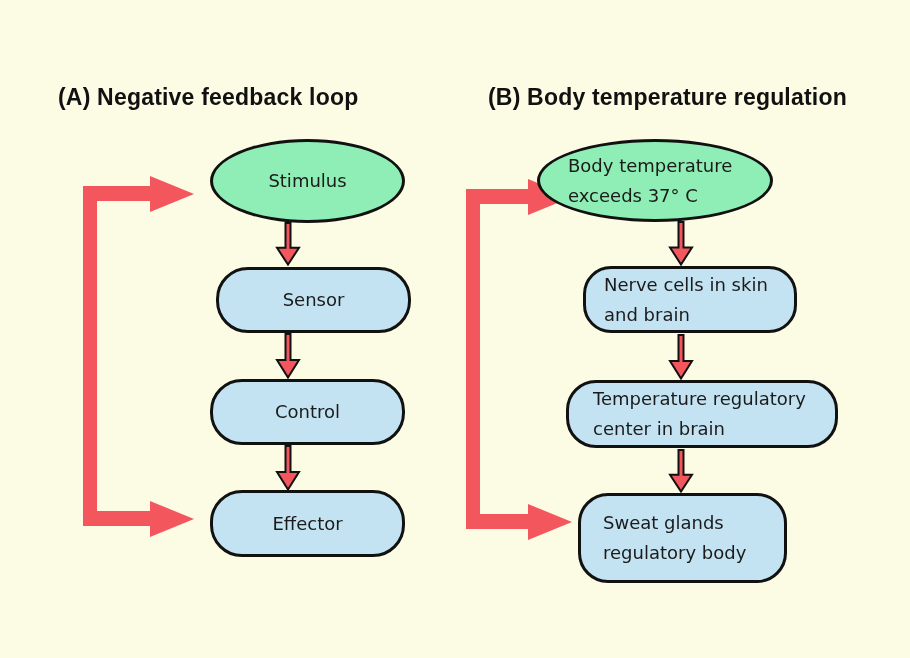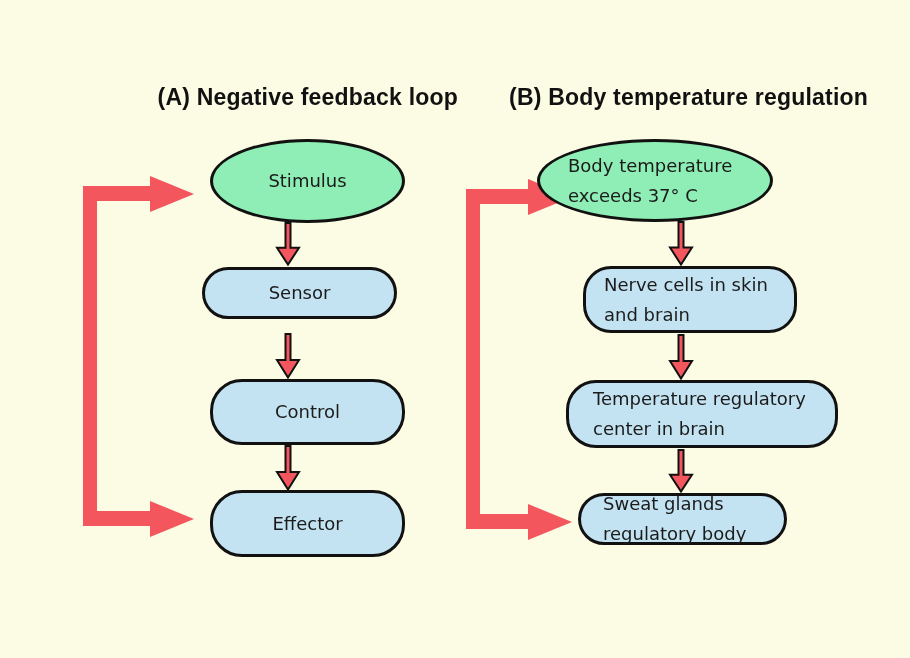--- a/index.html
+++ b/index.html
@@ -1,21 +1,21 @@
 <!DOCTYPE html>
 <html><head>
 <meta charset="utf-8">
 <style>
   html,body{margin:0;padding:0;background:#fcfbe4;}
   #canvas{
     position:relative;width:910px;height:658px;background:#fcfbe4;
     font-family:"DejaVu Sans","Liberation Sans",sans-serif;overflow:hidden;
   }
   .panel-title{
-    position:absolute;width:400px;text-align:right;
+    position:absolute;width:400px;text-align:left;
     font-family:"Liberation Sans",sans-serif;font-weight:bold;
     font-size:23px;color:#111;letter-spacing:0.2px;
   }
   .node{
     position:absolute;box-sizing:border-box;border:3px solid #111;
     display:flex;flex-direction:column;justify-content:center;
     font-size:18px;color:#1b1b1b;z-index:3;
   }
   .node.center{text-align:center;}
   .node.leftpad{align-items:flex-start;}
@@ -29,27 +29,27 @@
     border-top:18px solid transparent;border-bottom:18px solid transparent;
     border-left:44px solid #f4565e;
   }
 </style>
 </head>
 <body>
 
 <div id="canvas">
 
   <div class="panel-title" style="left:58px;top:84px">(A) Negative feedback loop</div>
-  <div class="panel-title" style="left:468px;top:84px">(B) Body temperature regulation</div>
+  <div class="panel-title" style="left:488px;top:84px">(B) Body temperature regulation</div>
 
   <div class="node ellipse center" style="left:210px;top:139px;width:195px;height:84px">
     <div class="line">Stimulus</div>
   </div>
 
-  <div class="node roundbox center" style="left:202px;top:267px;width:195px;height:52px">
+  <div class="node roundbox center" style="left:216px;top:267px;width:195px;height:66px">
     <div class="line">Sensor</div>
   </div>
 
   <div class="node roundbox center" style="left:210px;top:379px;width:195px;height:66px">
     <div class="line">Control</div>
   </div>
 
   <div class="node roundbox center" style="left:210px;top:490px;width:195px;height:67px">
     <div class="line">Effector</div>
   </div>
@@ -62,21 +62,21 @@
   <div class="node roundbox leftpad" style="left:583px;top:266px;width:214px;height:67px;padding-left:18px;border-radius:28px">
     <div class="line">Nerve cells in skin</div>
     <div class="line">and brain</div>
   </div>
 
   <div class="node roundbox leftpad" style="left:566px;top:380px;width:272px;height:68px;padding-left:24px;border-radius:30px">
     <div class="line">Temperature regulatory</div>
     <div class="line">center in brain</div>
   </div>
 
-  <div class="node roundbox leftpad" style="left:578px;top:493px;width:209px;height:52px;padding-left:22px;border-radius:30px">
+  <div class="node roundbox leftpad" style="left:578px;top:493px;width:209px;height:90px;padding-left:22px;border-radius:30px">
     <div class="line">Sweat glands</div>
     <div class="line">regulatory body</div>
   </div>
 
   <svg class="conn" style="left:275px;top:222px" width="26" height="44" viewBox="0 0 26 46" preserveAspectRatio="none">
     <path d="M10.5 1 H15.5 V27 H24 L13 44.5 L2 27 H10.5 Z" fill="#f4565e" stroke="#111" stroke-width="2"></path>
   </svg>
   <svg class="conn" style="left:275px;top:333px" width="26" height="46" viewBox="0 0 26 46" preserveAspectRatio="none">
     <path d="M10.5 1 H15.5 V27 H24 L13 44.5 L2 27 H10.5 Z" fill="#f4565e" stroke="#111" stroke-width="2"></path>
   </svg>

